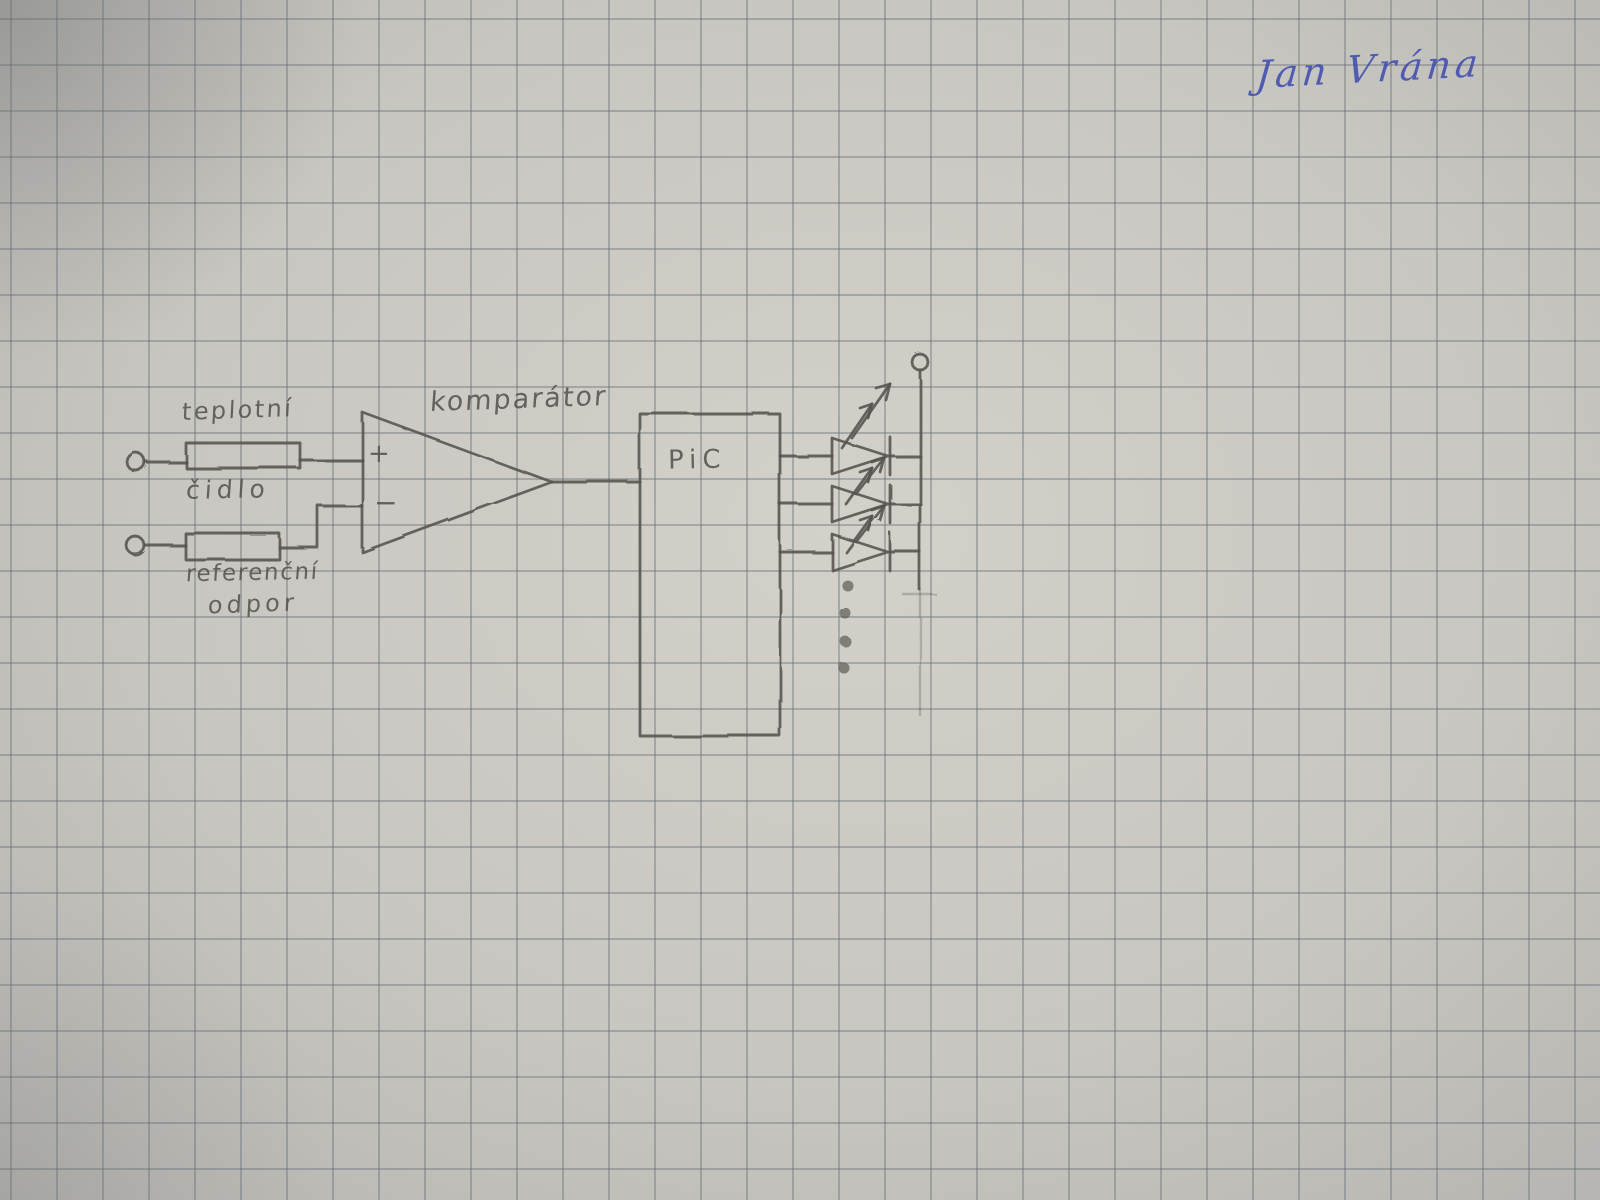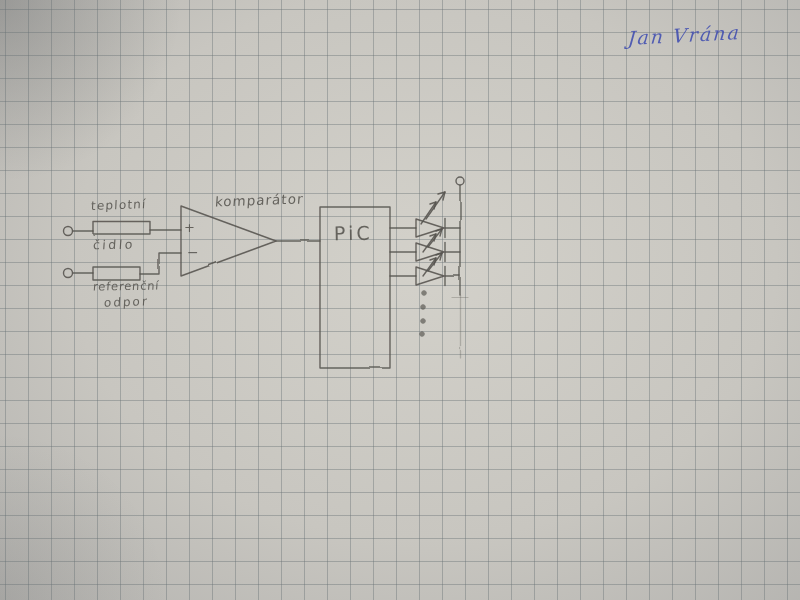--- a/index.html
+++ b/index.html
@@ -28,21 +28,21 @@
   .pencil-dot{fill:var(--pencil-color);stroke:var(--pencil-color);stroke-width:1;opacity:0.65;}
   .pencil-text{
     position:absolute;color:var(--pencil-color);opacity:0.87;
     font-family:"DejaVu Sans",sans-serif;white-space:nowrap;line-height:1;
   }
   .lbl-teplotni{left:91px;top:199px;font-size:12px;letter-spacing:1.2px;transform:rotate(-2deg) skewX(-5deg);}
   .lbl-cidlo{left:93px;top:239px;font-size:12.5px;letter-spacing:2.5px;transform:rotate(-1deg) skewX(-5deg);}
   .lbl-referencni{left:93px;top:281px;font-size:11.5px;letter-spacing:0.8px;transform:rotate(-1deg) skewX(-5deg);}
   .lbl-odpor{left:104px;top:296px;font-size:12px;letter-spacing:2px;transform:rotate(-2deg) skewX(-5deg);}
   .lbl-komparator{left:215px;top:194px;font-size:13.5px;letter-spacing:1px;transform:rotate(-2deg) skewX(-6deg);}
-  .lbl-pic{left:334px;top:224px;font-size:19px;letter-spacing:3px;transform:rotate(-1deg);}
+  .lbl-pic{left:334px;top:224px;font-size:13px;letter-spacing:3px;transform:rotate(-1deg);}
   .lbl-plus{left:184px;top:221px;font-size:13px;}
   .lbl-minus{left:187px;top:245px;font-size:14px;}
   .signature{
     position:absolute;left:628px;top:24px;
     color:var(--ink-color);opacity:0.85;
     font-family:"DejaVu Serif",serif;font-style:italic;
     font-size:19px;letter-spacing:2px;white-space:nowrap;
     transform:rotate(-3deg) skewX(-8deg);
   }
 </style>

